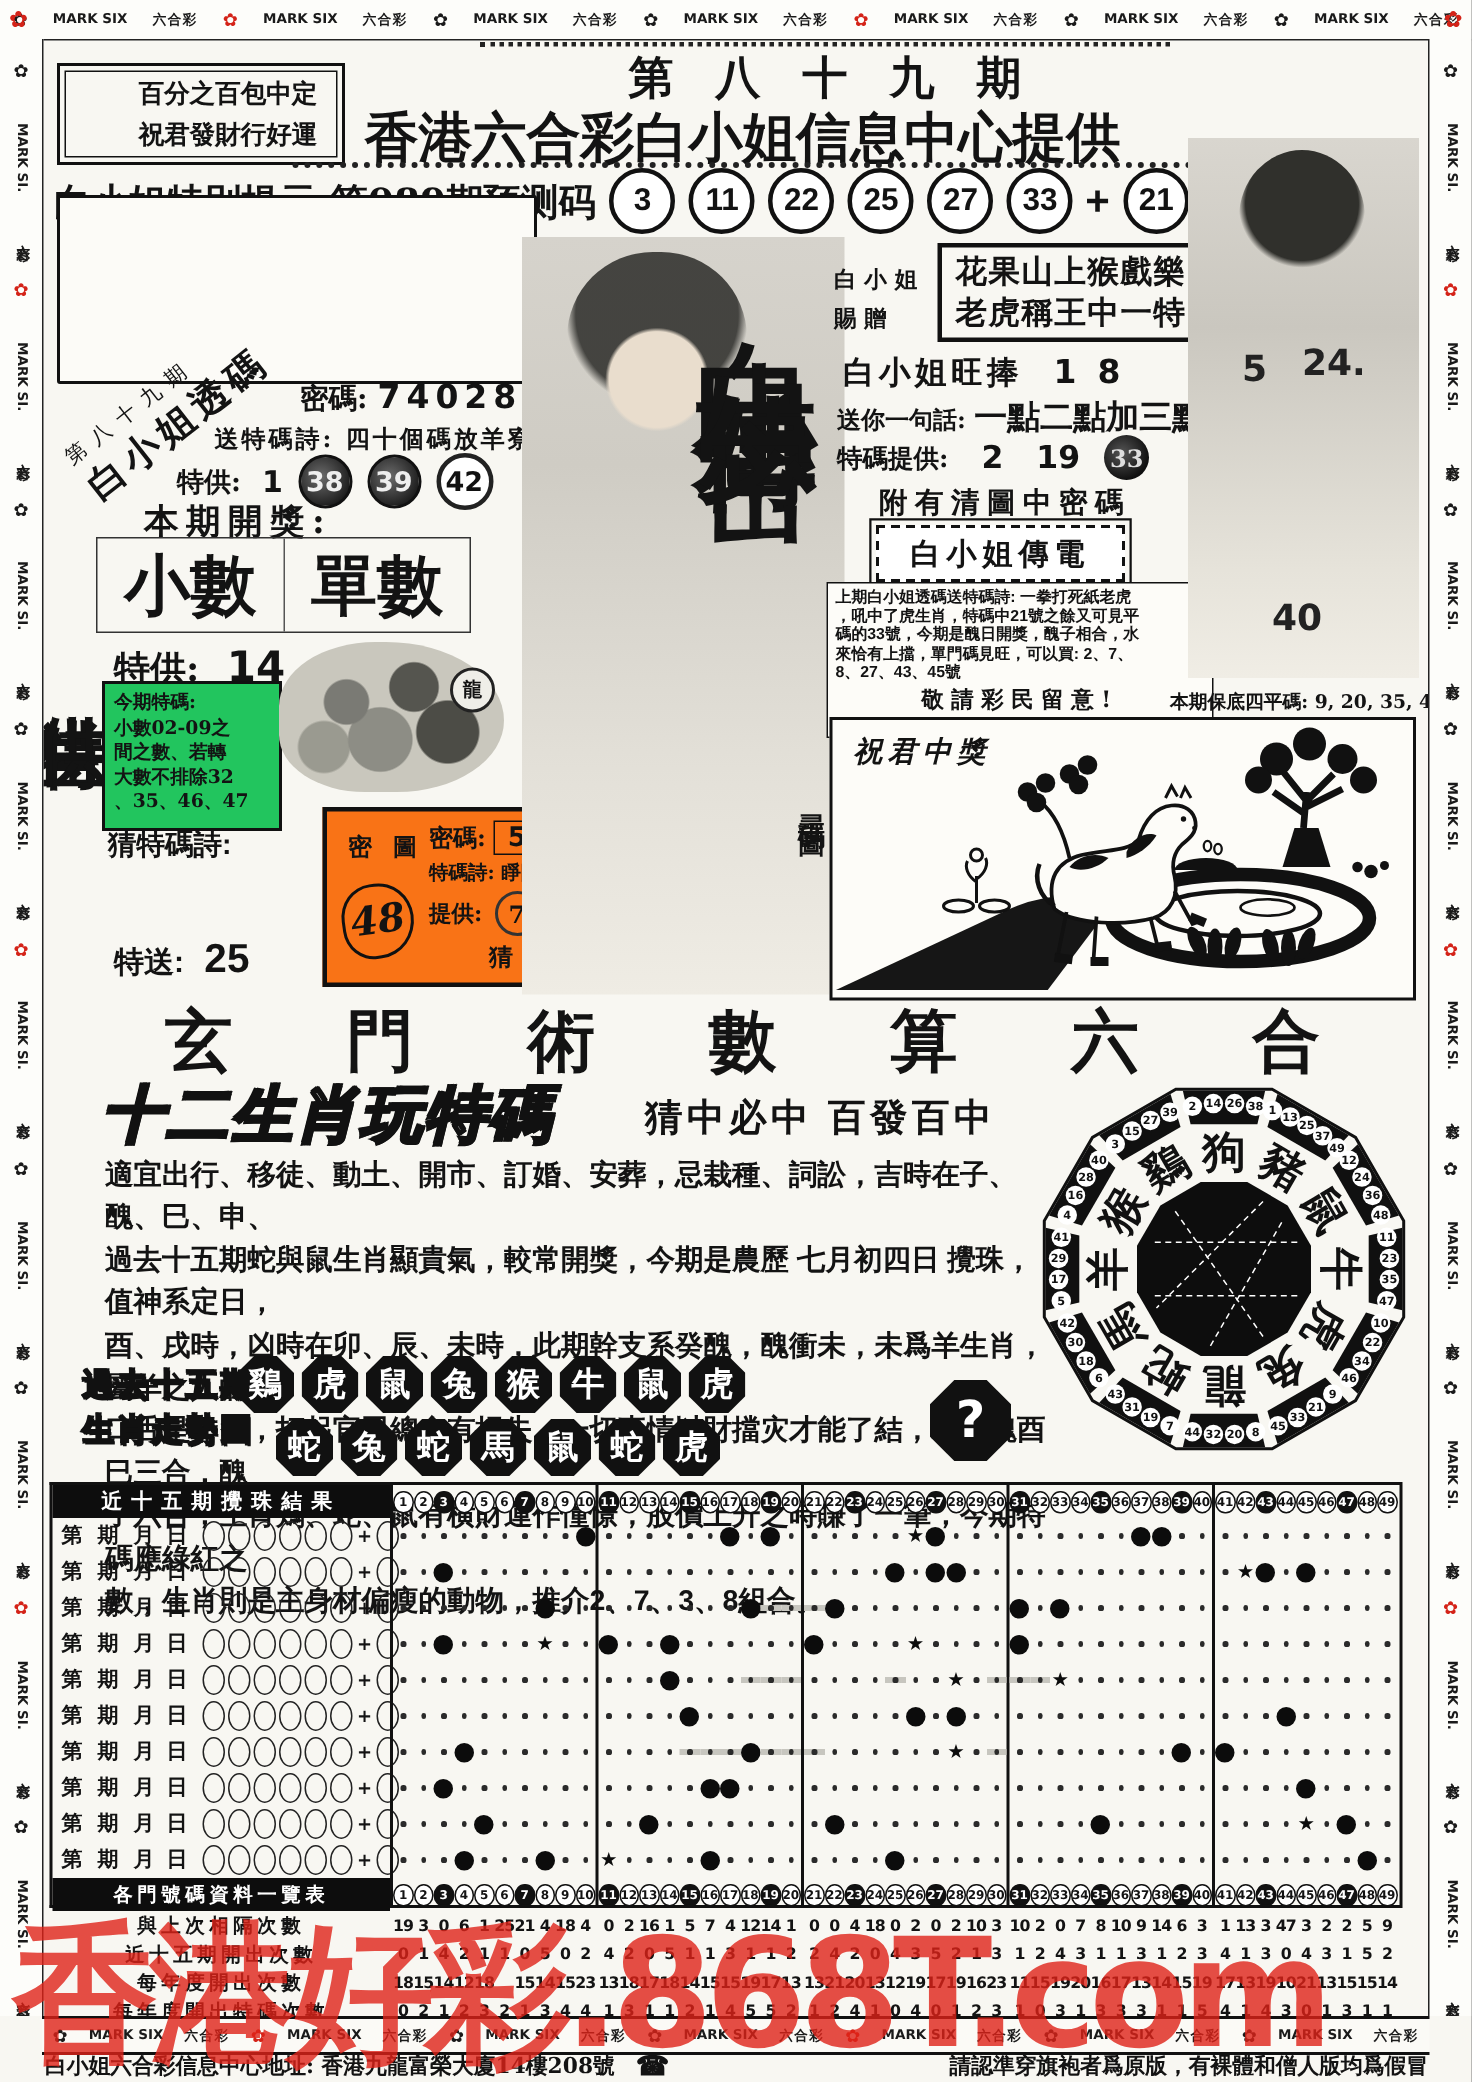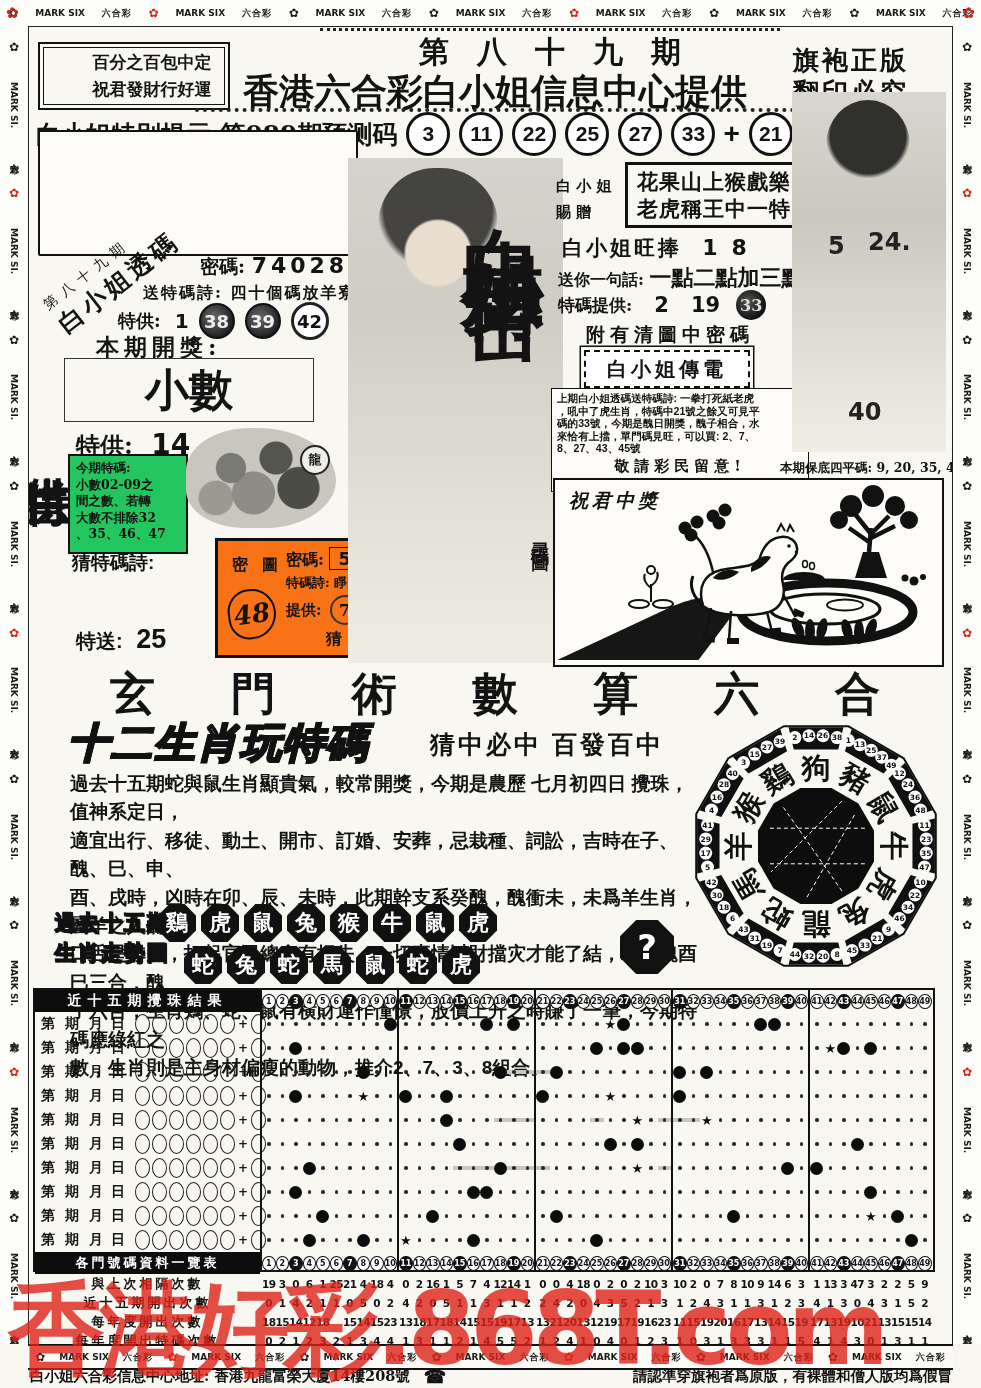--- a/index.html
+++ b/index.html
@@ -299,24 +299,20 @@
   <span class="corner-flower" style="right:6px;top:4px;">✿</span>
 
   <div class="abs stamp-box">
     <div>百分之百包中定</div>
     <div>祝君發財行好運</div>
   </div>
   <div class="abs dotline" style="left:320px;top:28px;width:460px;"></div>
   <div class="abs issue-title">第八十九期</div>
   <div class="abs main-title">香港六合彩白小姐信息中心提供</div>
   <div class="abs dotline" style="left:195px;top:108px;width:608px;border-top-width:4px;"></div>
-  <div class="abs copyright">
-    <div>旗袍正版</div>
-    <div>翻印必究</div>
-  </div>
   <div class="abs notice" id="notice-lines">
       <div>本报应彩民</div>
       <div>朋友的利益.</div>
       <div>特推出加强版</div>
     </div>
 
   <div class="abs pred-row">
     <span class="pred-label">白小姐特別提示:第089期预测码</span>
     <span id="pred-circles" style="display:flex;align-items:center;">
         <span class="pred-circle">3</span>
@@ -348,20 +344,21 @@
     <span id="tegong-values" style="display:flex;align-items:center;">
         <span class="plainnum">1</span>
         <span class="circ dark">38</span>
         <span class="circ dark">39</span>
         <span class="circ light">42</span>
       </span>
   </div>
   <div class="abs kaijiang">本期開獎:</div>
   <div class="abs result-box">
     <div class="result-cell">小數</div>
+    <div class="result-cell">單數</div>
   </div>
   <div class="abs tegong2">
     <span>特供:</span>
     <b>14</b>
   </div>
   <div class="abs shengxiao-vert">生肖特供</div>
   <div class="abs special-box" id="special-box">
       <div>今期特碼:</div>
       <div>小數02-09之</div>
       <div>間之數、若轉</div>
@@ -510,22 +507,22 @@
       <span>門</span>
       <span>術</span>
       <span>數</span>
       <span>算</span>
       <span>六</span>
       <span>合</span>
     </div>
   <div class="abs outline-title">十二生肖玩特碼</div>
   <div class="abs sub-slogan">猜中必中 百發百中</div>
   <div class="abs article" id="article-lines">
+      <div>適宜出行、移徒、動土、開市、訂婚、安葬，忌栽種、詞訟，吉時在子、醜、巳、申、</div>
       <div>過去十五期蛇與鼠生肖顯貴氣，較常開獎，今期是農歷 七月初四日 攪珠，值神系定日，</div>
-      <div>適宜出行、移徒、動土、開市、訂婚、安葬，忌栽種、詞訟，吉時在子、醜、巳、申、</div>
       <div>酉、戌時，凶時在卯、辰、未時，此期幹支系癸醜，醜衝未，未爲羊生肖，屬羊之人的</div>
       <div>口舌是非多，打起官司總會有損失，一切事情以財擋灾才能了結，地支醜酉巳三合，醜</div>
       <div>子六合，生肖鶏、蛇、鼠有横財運作憧憬，股價上升之時賺了一筆，今期特碼應綠紅之</div>
       <div>數，生肖則是主身材偏瘦的動物，推介2、7、3、8組合。</div>
     </div>
 
   <div class="abs trend-label">
     <div>過去十五期</div>
     <div>生肖走勢圖</div>
   </div>

